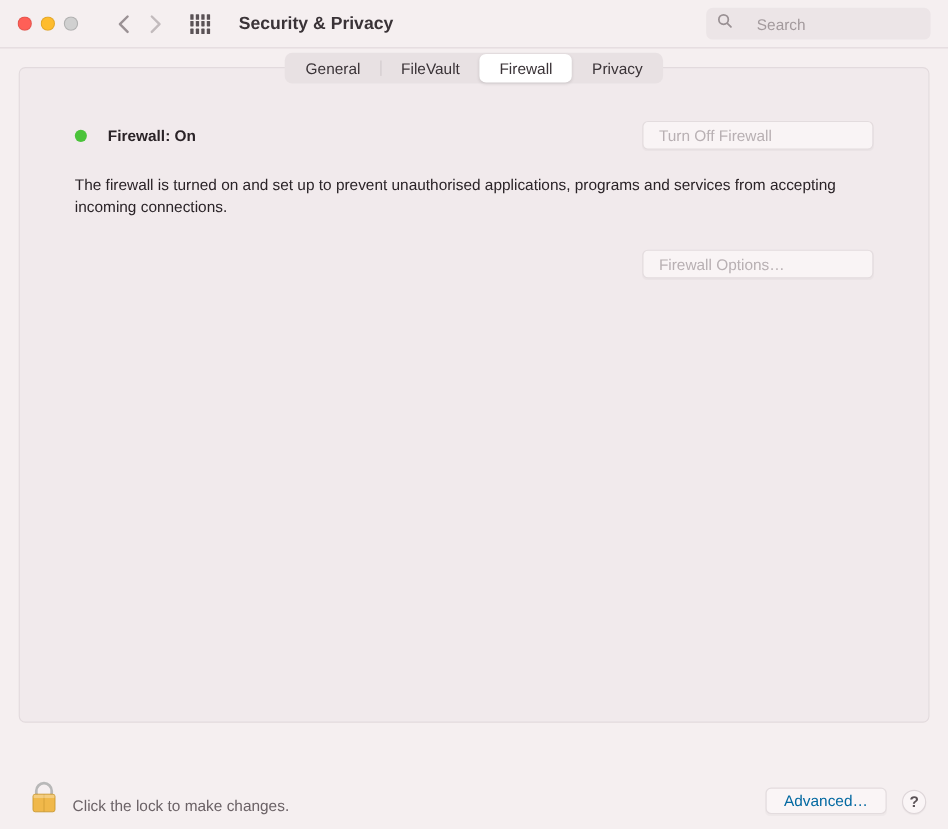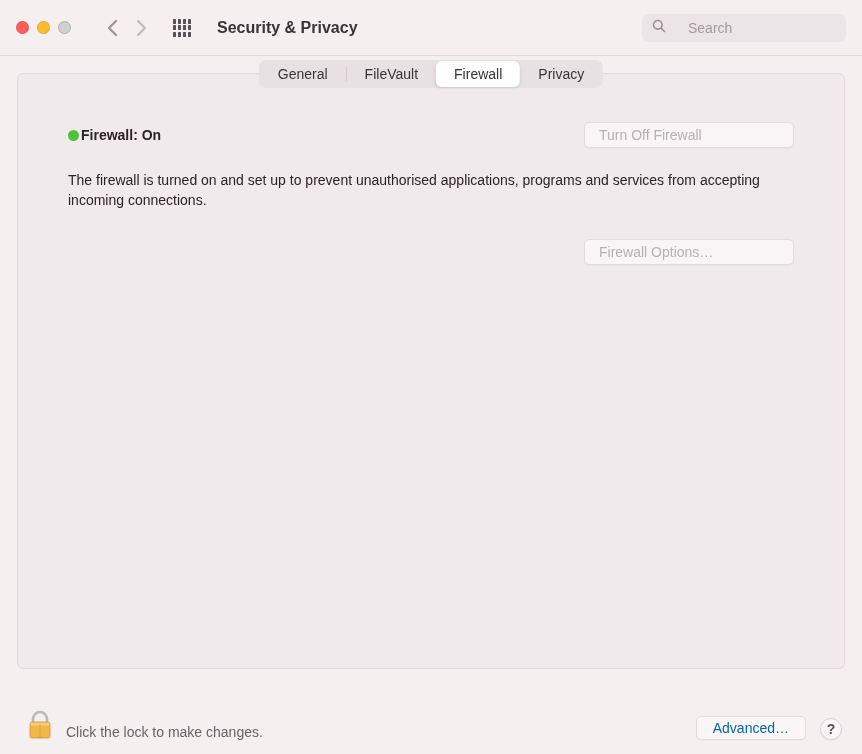--- a/index.html
+++ b/index.html
@@ -10,21 +10,21 @@
     }
     
     body {
       width: 862px;
       height: 754px;
       background: #f5eff0;
       overflow: hidden;
     }
     
     .titlebar {
-      height: 56px;
+      height: 44px;
       display: flex;
       align-items: center;
       padding: 0 16px;
       border-bottom: 1px solid #e0d8da;
       gap: 12px;
     }
     
     .traffic-lights {
       display: flex;
       gap: 8px;
@@ -154,21 +154,21 @@
     .status-row {
       display: flex;
       align-items: center;
       justify-content: space-between;
       margin-bottom: 22px;
     }
     
     .status-left {
       display: flex;
       align-items: center;
-      gap: 2px;
+      gap: 19px;
     }
     
     .status-dot {
       width: 11px;
       height: 11px;
       background: #4bc33a;
       border-radius: 50%;
     }
     
     .status-label {

